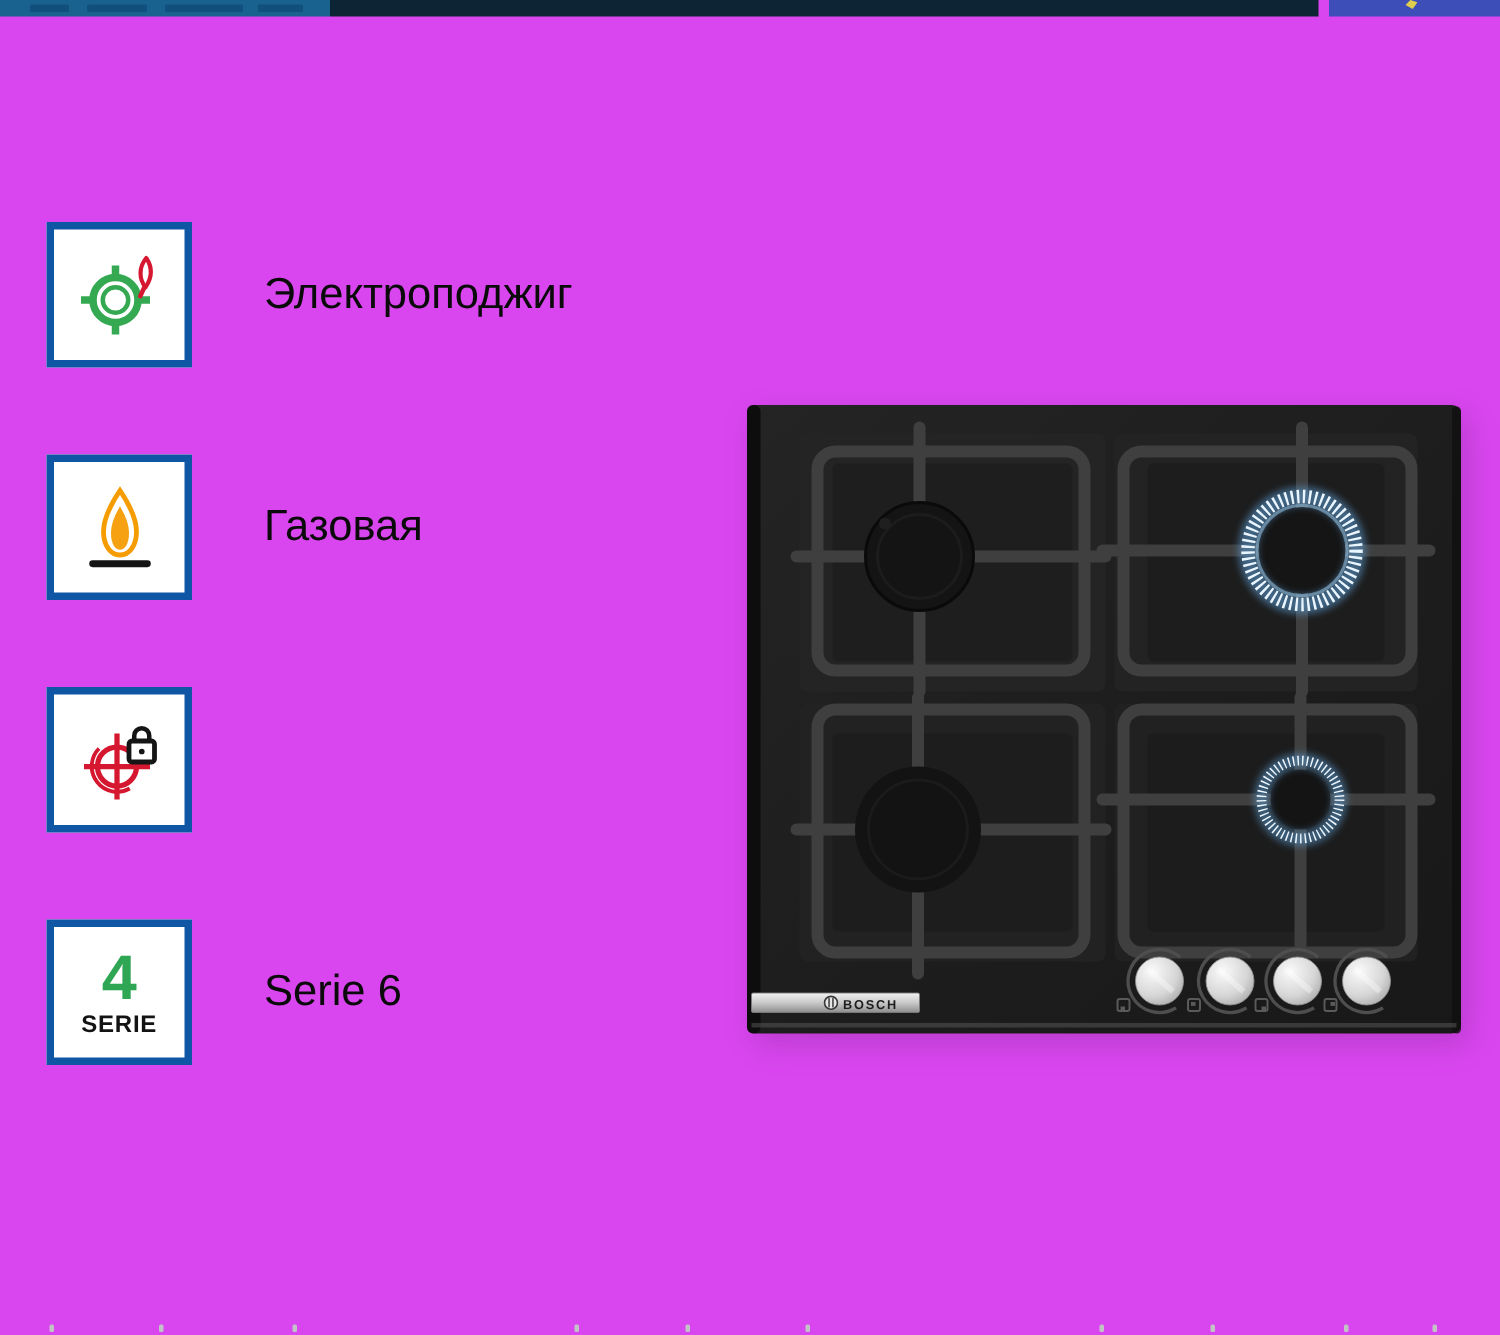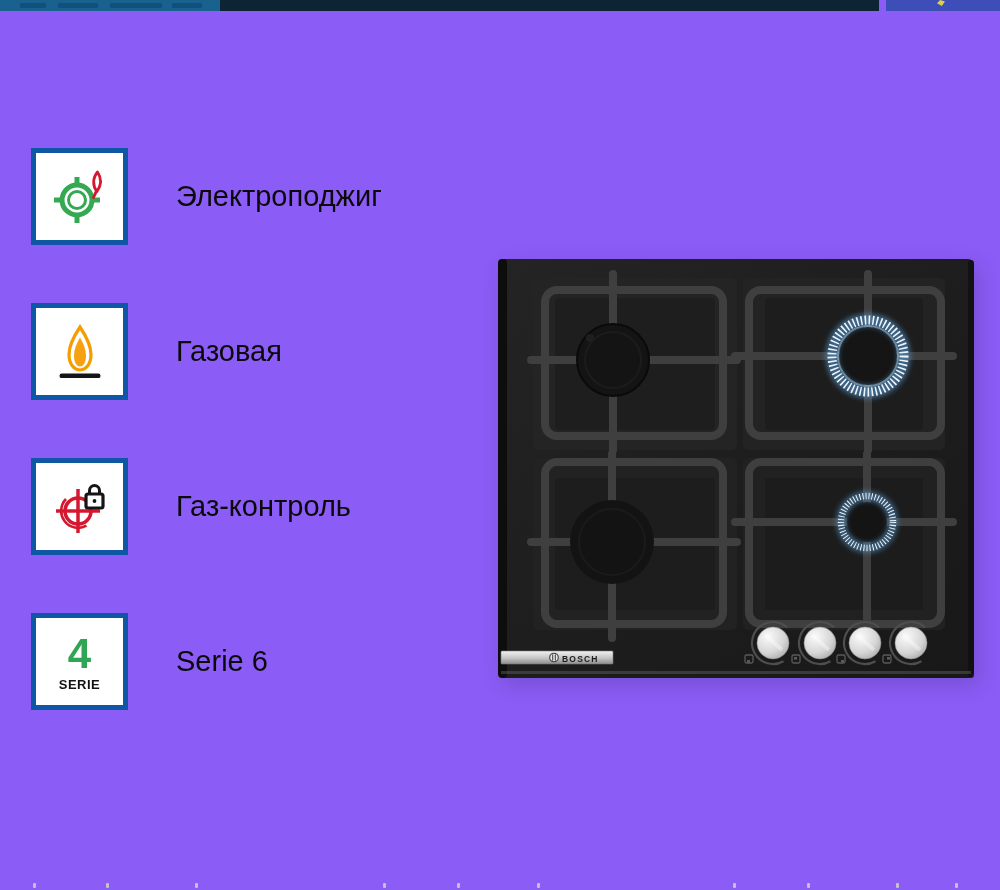--- a/index.html
+++ b/index.html
@@ -1,39 +1,39 @@
 <!DOCTYPE html>
 <html><head>
 <meta charset="utf-8">
 <style>
   html,body{margin:0;padding:0;background:#fff;}
-  .stage{position:relative;width:1000px;height:890px;background:#8b5cf6;overflow:hidden;
+  .stage{position:relative;width:1000px;height:890px;background:#d946ef;overflow:hidden;
          font-family:"Liberation Sans", sans-serif;}
 
   
   .topbar{position:absolute;top:0;left:0;width:1000px;height:11px;}
   .seg{position:absolute;top:0;height:11px;}
   .seg-left{left:0;width:220px;background:#19618F;}
   .seg-mid{left:220px;width:659px;background:#0C2434;}
   .seg-right{left:886px;width:114px;background:#3E4EB8;}
   .seg-left .mark{position:absolute;top:3px;height:5px;background:#114E79;opacity:.85;border-radius:1px;}
   .spark{position:absolute;top:0;width:8px;height:6px;background:#DFCE4E;
          clip-path:polygon(40% 0,100% 25%,60% 100%,0 55%);}
 
   
   .feature-row{position:absolute;left:31px;width:420px;height:97px;display:flex;align-items:center;}
   .feature-box{width:97px;height:97px;box-sizing:border-box;border:5px solid #0F56A4;background:#fff;
                display:flex;align-items:center;justify-content:center;flex:0 0 auto;}
   .feature-label{margin-left:48px;font-size:29px;color:#0A0A0A;white-space:nowrap;}
   .serie-stack{display:flex;flex-direction:column;align-items:center;line-height:1;}
   .serie-num{font-size:42px;font-weight:bold;color:#2EA653;}
-  .serie-cap{font-size:13px;font-weight:bold;letter-spacing:.5px;color:#131313;margin-top:3px;}
-
-  
-  .hob{position:absolute;left:497px;top:258px;width:478px;height:423px;}
+  .serie-cap{font-size:16px;font-weight:bold;letter-spacing:.5px;color:#131313;margin-top:3px;}
+
+  
+  .hob{position:absolute;left:497px;top:269px;width:478px;height:423px;}
   .hob svg{display:block;filter:drop-shadow(5px 7px 10px rgba(0,0,0,.14));}
 
   
   .bottom-strip{position:absolute;left:0;top:878px;width:1000px;height:12px;}
   .bottom-strip .tick{position:absolute;top:5px;width:3px;height:5px;background:#C2C2C7;border-radius:1px;}
 </style>
 </head>
 <body>
 
 <div class="stage">
@@ -85,21 +85,20 @@
         <svg width="64" height="64" viewBox="0 0 64 64">
           <circle cx="30" cy="36" r="13" fill="none" stroke="#D5172F" stroke-width="3.5"></circle>
           <path d="M18,24 A17 17 0 0 0 38.5,50.7" fill="none" stroke="#D5172F" stroke-width="2.6"></path>
           <line x1="30" y1="14" x2="30" y2="58" stroke="#D5172F" stroke-width="3.5"></line>
           <line x1="8" y1="36" x2="52" y2="36" stroke="#D5172F" stroke-width="3.5"></line>
           <path d="M41.5,19 v-3.5 a5,5 0 0 1 10,0 V19" fill="#fff" stroke="#151515" stroke-width="3"></path>
           <rect x="38" y="19" width="17" height="14" rx="2" fill="#fff" stroke="#151515" stroke-width="3.2"></rect>
           <circle cx="46.5" cy="26" r="1.9" fill="#151515"></circle>
         </svg>
       </div>
-      <div class="feature-label">Газ-контроль</div>
     </div>
 
     <div class="feature-row" style="top:613px">
       <div class="feature-box">
         <div class="serie-stack">
           <span class="serie-num">4</span>
           <span class="serie-cap">SERIE</span>
         </div>
       </div>
       <div class="feature-label">Serie 6</div>

